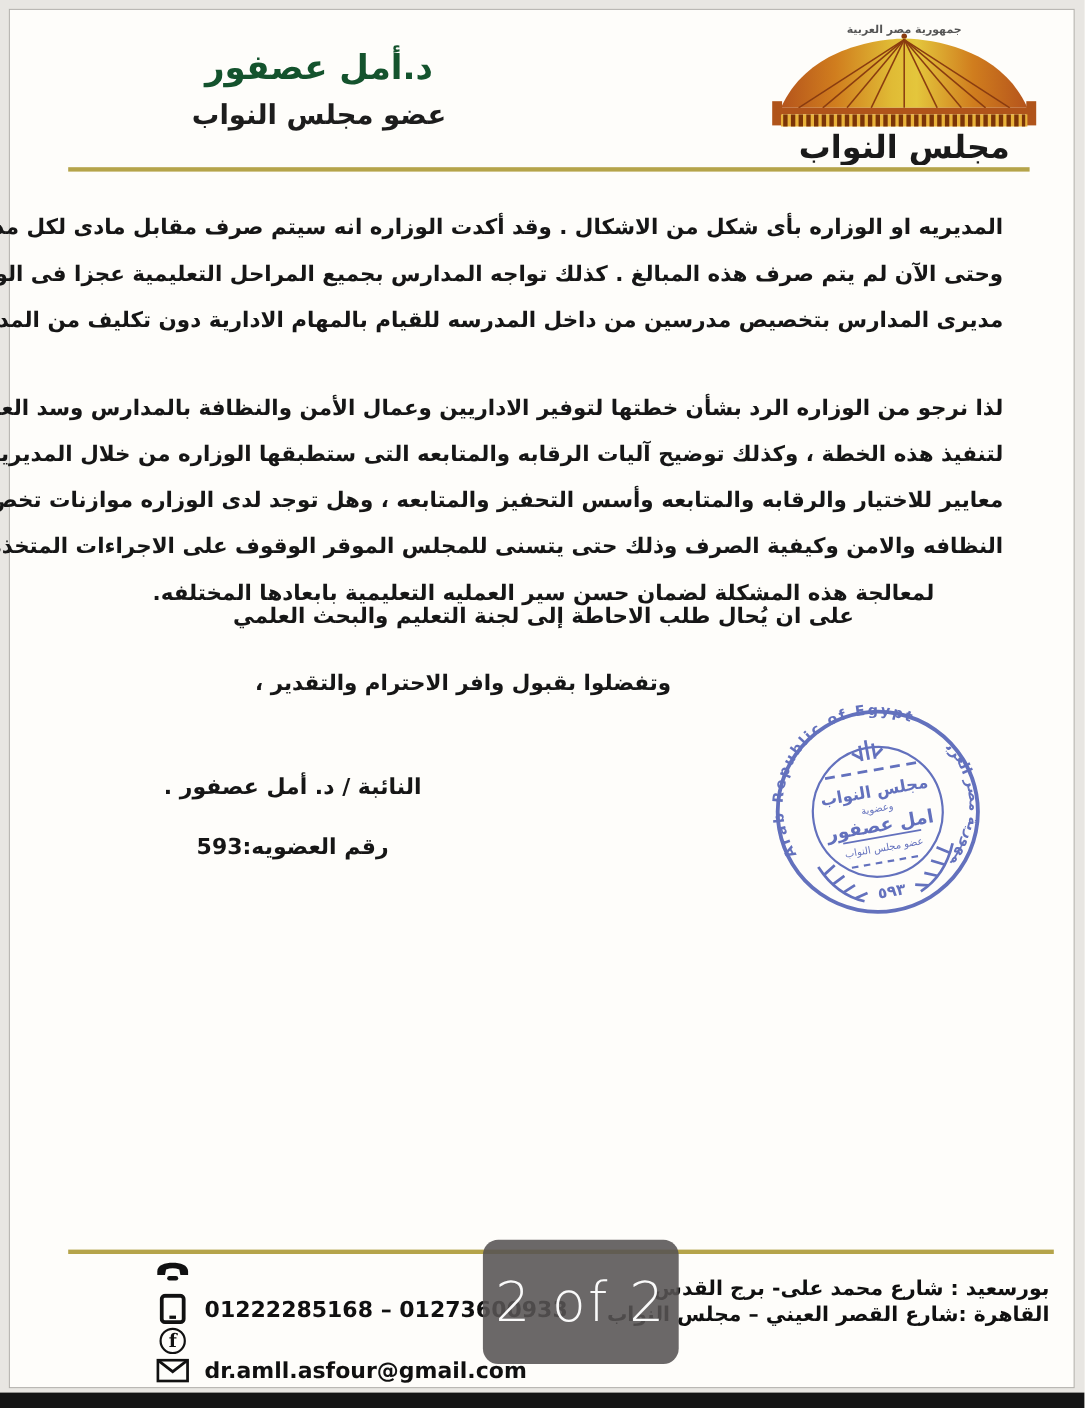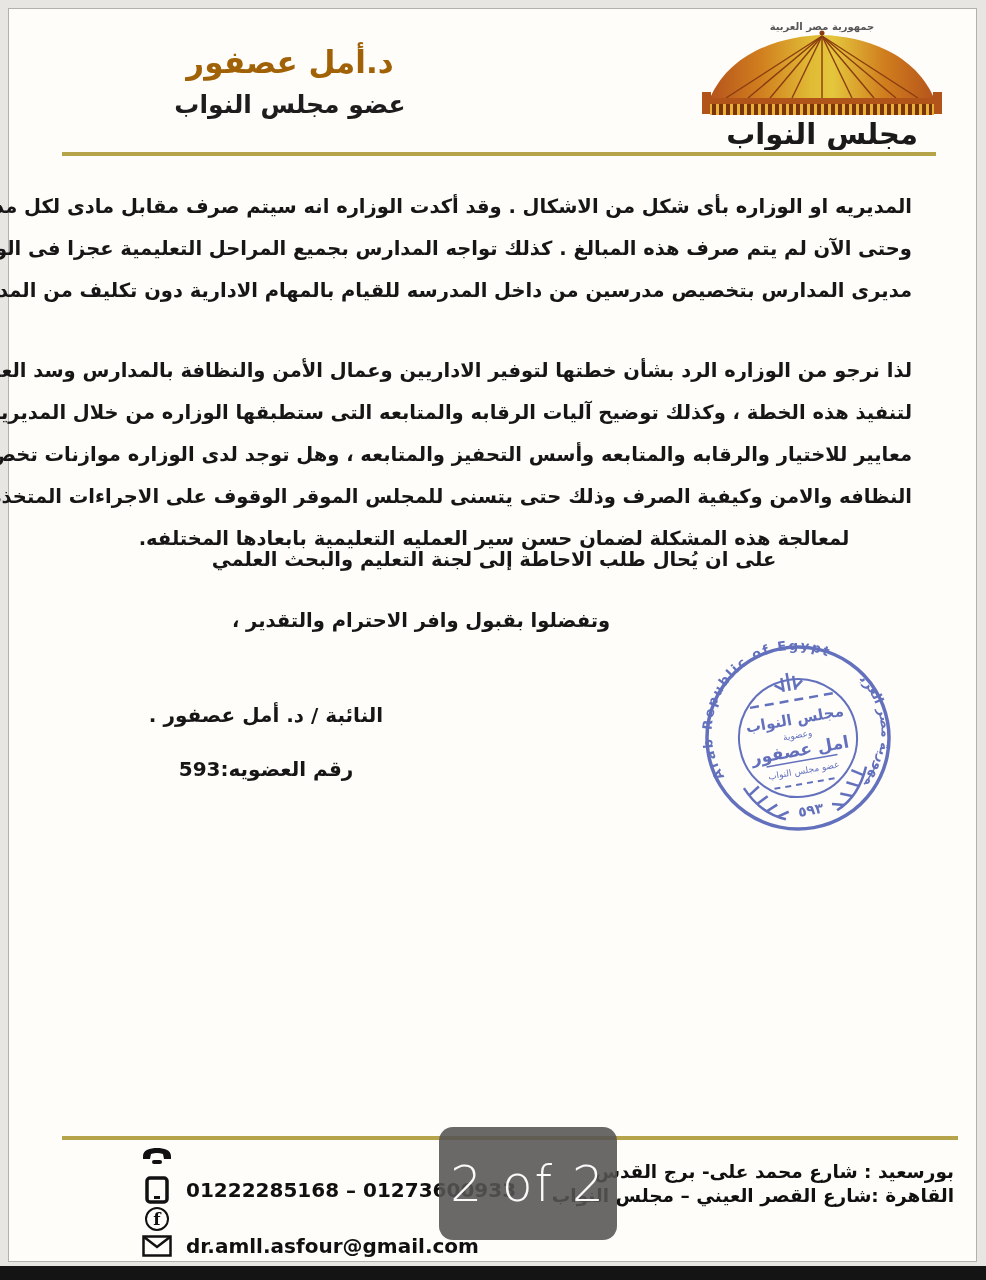--- a/index.html
+++ b/index.html
@@ -8,21 +8,21 @@
     background:#e8e6e2;
     font-family:"DejaVu Sans", sans-serif;
   }
   .page {
     position:absolute; left:8px; top:8px; width:967px; height:1252px;
     background:#fefdfa; border:1px solid #b3b1ac;
   }
   
   .hdr-name {
     position:absolute; left:138px; top:44px; width:304px; text-align:center;
-    font-size:31px; font-weight:bold; color:#a16207; direction:rtl;
+    font-size:31px; font-weight:bold; color:#14532d; direction:rtl;
   }
   .hdr-role {
     position:absolute; left:138px; top:90px; width:304px; text-align:center;
     font-size:25px; font-weight:bold; color:#1d1d1d; direction:rtl;
   }
   .logo { position:absolute; left:692px; top:14px; }
   .rule { position:absolute; height:4px; background:#b5a44a; }
   #rule-header { left:62px; top:152px; width:874px; }
   #rule-footer { left:62px; top:1136px; width:896px; }
 

